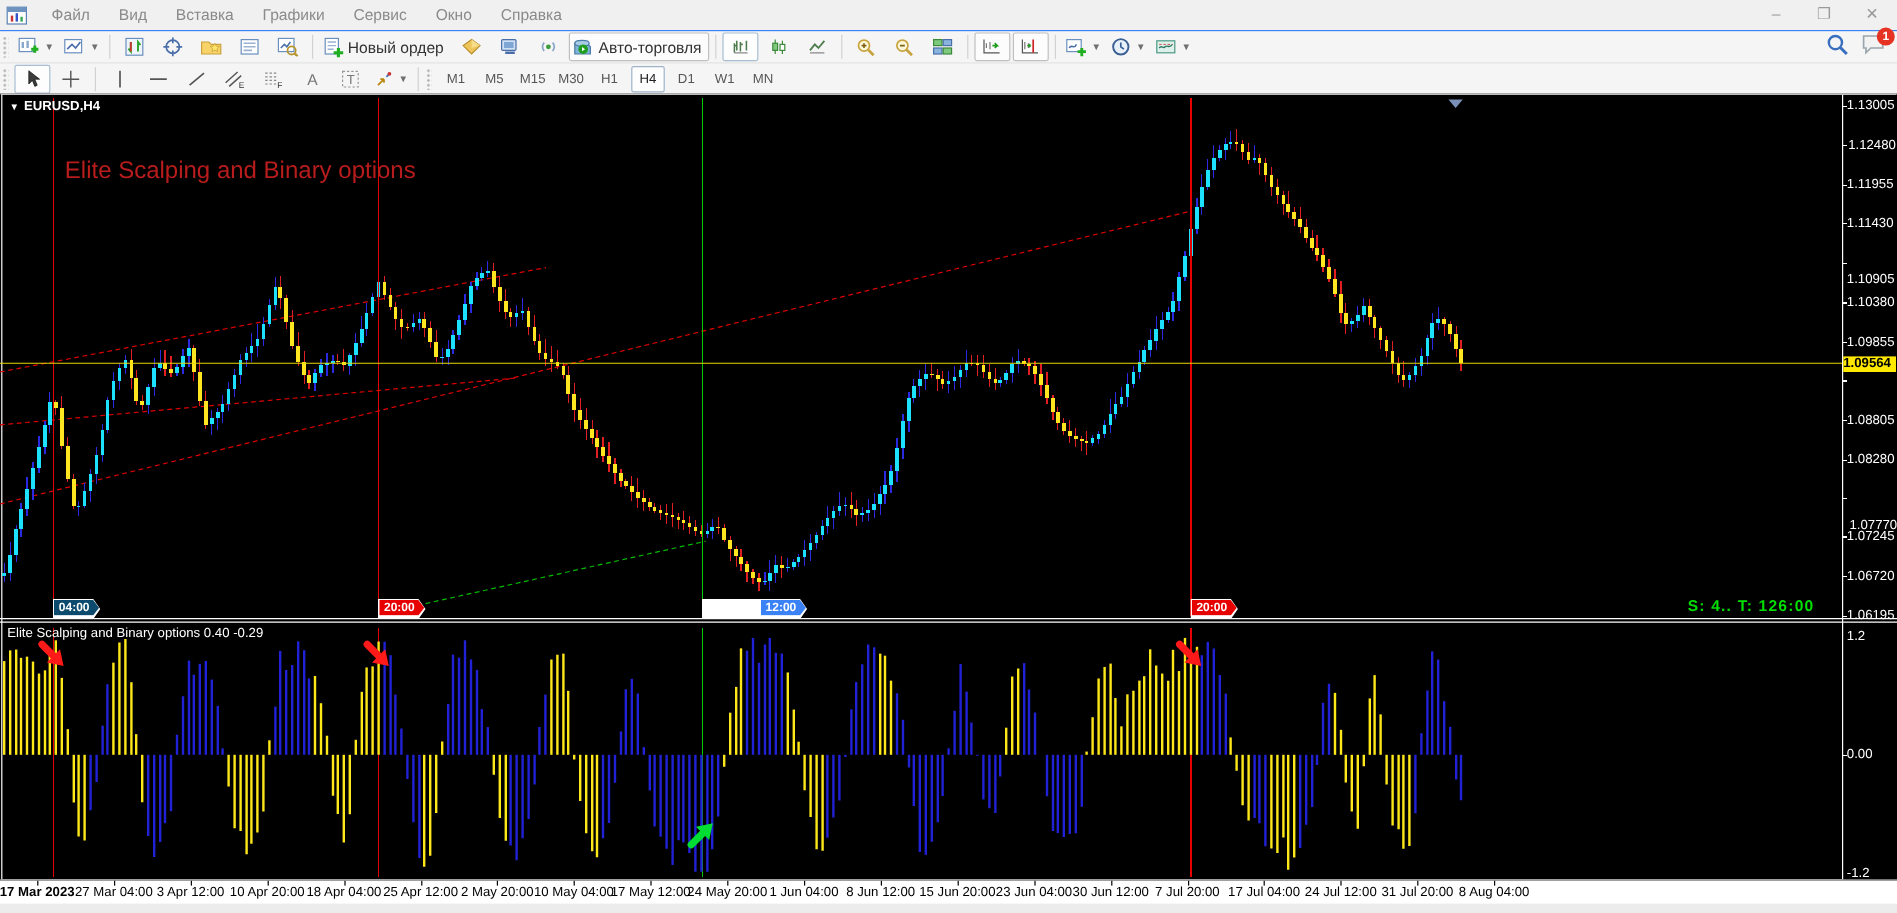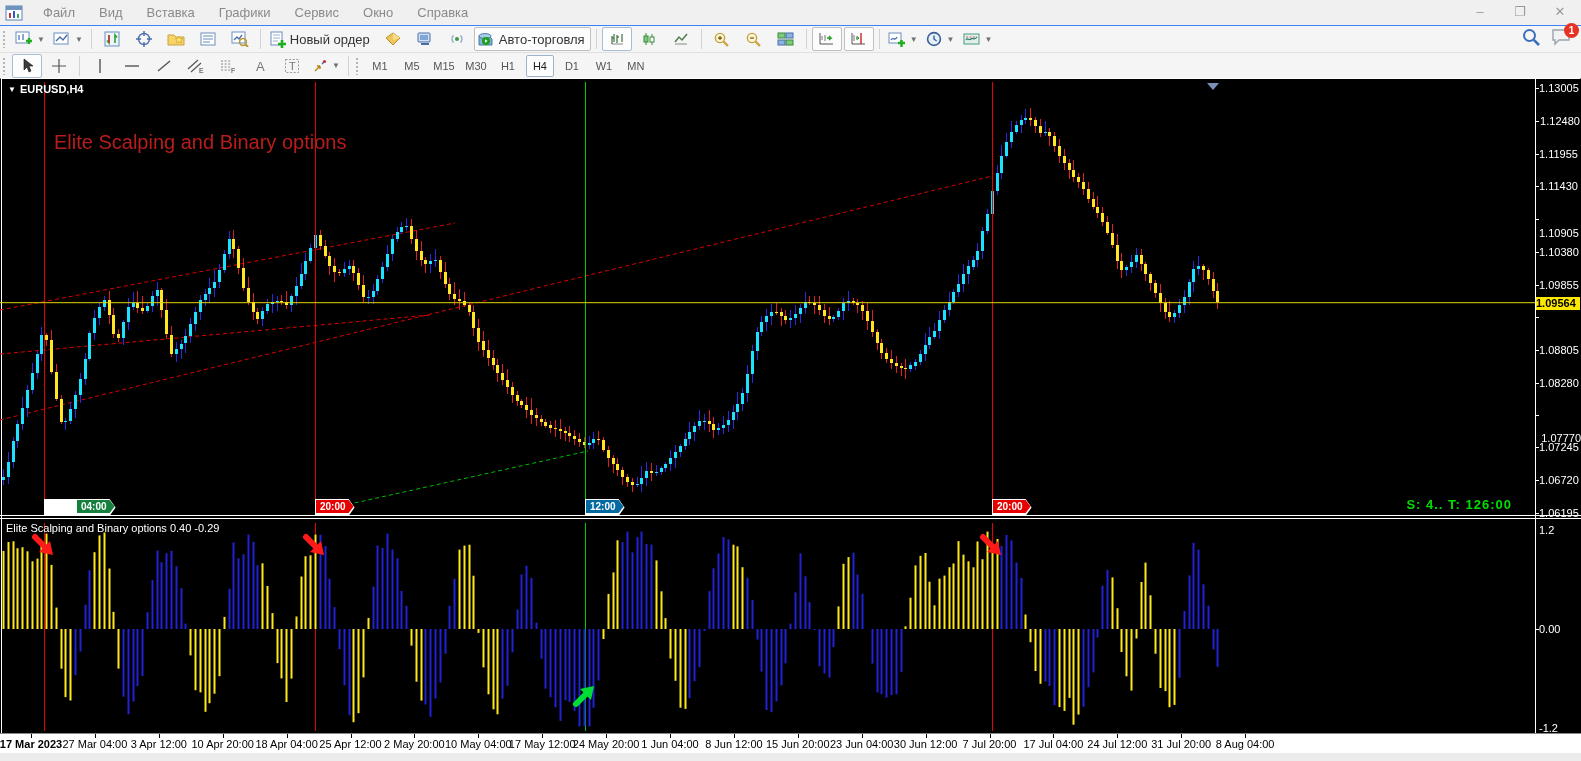--- a/index.html
+++ b/index.html
@@ -1230,26 +1230,26 @@
       <div class="time-tick" style="left: 1053.4px;"></div>
       <div class="time-label" style="left: 1117.3px;">24 Jul 12:00</div>
       <div class="time-tick" style="left: 1117.3px;"></div>
       <div class="time-label" style="left: 1181.2px;">31 Jul 20:00</div>
       <div class="time-tick" style="left: 1181.2px;"></div>
       <div class="time-label" style="left: 1245.1px; text-align: right;">8 Aug 04:00</div>
       <div class="time-tick" style="left: 1245.1px;"></div>
     </div>
   <div id="tags">
       <div class="vtag" style="left: 44px; top: 499px; background: rgb(255, 255, 255);">
-        <div class="inner" style="background: #15803d; margin-left: 32px;">04:00</div>
+        <div class="inner" style="background: #0c4a6e;">04:00</div>
       </div>
       <div class="vtag" style="left: 315px; top: 499px; background: rgb(255, 255, 255);">
         <div class="inner" style="background: rgb(230, 0, 0);">20:00</div>
       </div>
       <div class="vtag" style="left: 585px; top: 499px; background: rgb(255, 255, 255);">
-        <div class="inner" style="background: #0369a1;">12:00</div>
+        <div class="inner" style="background: #3b82f6; margin-left: 48px;">12:00</div>
       </div>
       <div class="vtag" style="left: 992px; top: 499px; background: rgb(255, 255, 255);">
         <div class="inner" style="background: rgb(230, 0, 0);">20:00</div>
       </div>
     </div>
   <div class="statusgap"></div>
 </div>
 
 </body></html>

